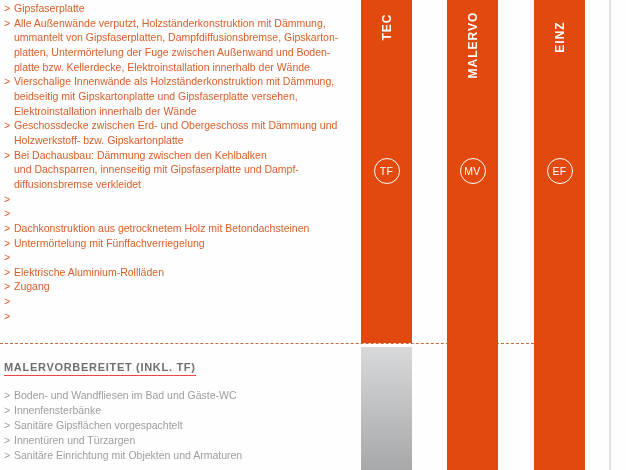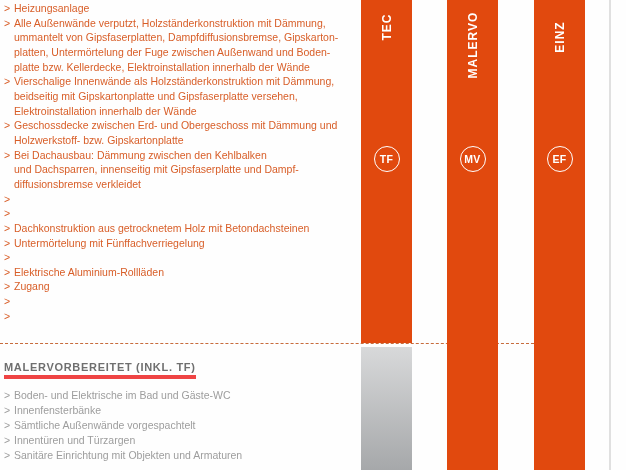--- a/index.html
+++ b/index.html
@@ -12,21 +12,21 @@
   
   .speclist { position:absolute; left:4px; top:1px; width:352px;
     font-size:10.5px; line-height:14.65px; color:#d85e28; }
   .speclist.gray { color:#9d9d9d; line-height:15px; }
   .item { display:flex; }
   .gt { width:10px; flex:none; }
   .txt { white-space:pre-line; }
 
   .sec2-header { position:absolute; left:4px; top:361px;
     font-size:11px; font-weight:bold; letter-spacing:.7px;
-    color:#6f6f6f; border-bottom:4px solid #ef4444; padding-bottom:2px; }
+    color:#6f6f6f; border-bottom:1px solid #ef4444; padding-bottom:2px; }
 
   
   .divider { position:absolute; left:0; top:343px; width:534px; height:0;
     border-top:1px dashed #c76b3c; z-index:2; }
 
   
   .bar { position:absolute; top:0; width:51px; background:#e1490e;
     overflow:hidden; z-index:3; }
   .bar1 { left:361px; height:343px; z-index:1; }
   .bar2 { left:447px; height:470px; }
@@ -34,39 +34,39 @@
   .graybar { position:absolute; left:361px; top:347px; width:51px; height:123px;
     background:linear-gradient(#d8d9da,#a6a8aa); z-index:1; }
 
   .bar-label { position:absolute; left:50%; white-space:nowrap;
     color:#ffffff; font-weight:bold; font-size:12px; letter-spacing:1px;
     transform:translate(-50%,-50%) rotate(-90deg); }
   .bar1 .bar-label { top:27px; }
   .bar2 .bar-label { top:45px; }
   .bar3 .bar-label { top:37px; }
 
-  .badge { position:absolute; left:50%; top:146px; transform:translateX(-50%);
+  .badge { position:absolute; left:50%; top:158px; transform:translateX(-50%);
     width:24px; height:24px; border:1.5px solid #ffffff; border-radius:50%;
-    color:#ffffff; font-weight:bold; font-size:10.5px; letter-spacing:.3px;
+    color:#ffffff; font-weight:normal; font-size:10.5px; letter-spacing:.3px;
     display:flex; align-items:center; justify-content:center; }
 
   .page-edge { position:absolute; left:609px; top:0; width:2px; height:470px;
     background:#e0e0e0; z-index:0; }
 </style>
 </head>
 <body>
 
 <div class="stage">
 
   <div class="page-edge"></div>
 
   <div class="speclist">
     <div class="item">
         <span class="gt">&gt;</span>
-        <span class="txt">Heizungsanlage</span>
+        <span class="txt">Gipsfaserplatte</span>
       </div>
     <div class="item">
         <span class="gt">&gt;</span>
         <span class="txt">Alle Außenwände verputzt, Holzständerkonstruktion mit Dämmung,
 ummantelt von Gipsfaserplatten, Dampfdiffusionsbremse, Gipskarton-
 platten, Untermörtelung der Fuge zwischen Außenwand und Boden-
 platte bzw. Kellerdecke, Elektroinstallation innerhalb der Wände</span>
       </div>
     <div class="item">
         <span class="gt">&gt;</span>
@@ -118,29 +118,29 @@
       </div>
   </div>
 
   <div class="divider"></div>
 
   <div class="sec2-header">MALERVORBEREITET (INKL. TF)</div>
 
   <div class="speclist gray" style="top:388px;">
     <div class="item">
         <span class="gt">&gt;</span>
-        <span class="txt">Boden- und Elektrische im Bad und Gäste-WC</span>
+        <span class="txt">Boden- und Wandfliesen im Bad und Gäste-WC</span>
       </div>
     <div class="item">
         <span class="gt">&gt;</span>
         <span class="txt">Innenfensterbänke</span>
       </div>
     <div class="item">
         <span class="gt">&gt;</span>
-        <span class="txt">Sämtliche Außenwände vorgespachtelt</span>
+        <span class="txt">Sanitäre Gipsflächen vorgespachtelt</span>
       </div>
     <div class="item">
         <span class="gt">&gt;</span>
         <span class="txt">Innentüren und Türzargen</span>
       </div>
     <div class="item">
         <span class="gt">&gt;</span>
         <span class="txt">Sanitäre Einrichtung mit Objekten und Armaturen</span>
       </div>
   </div>

